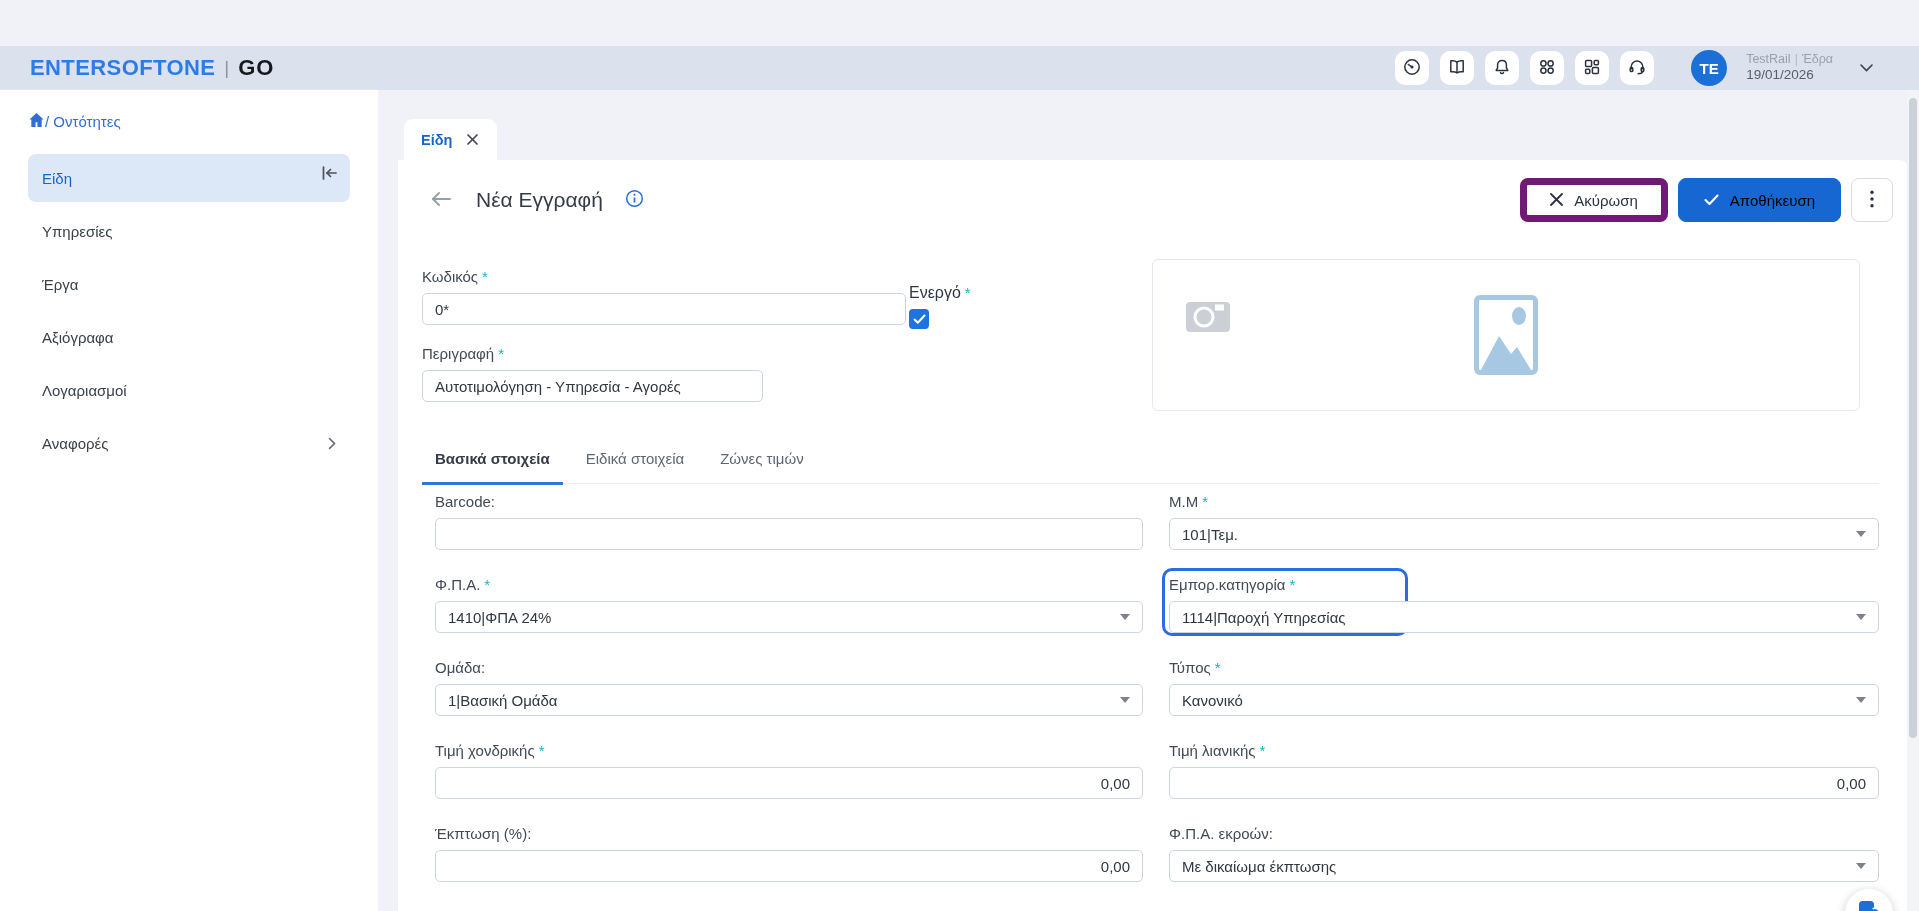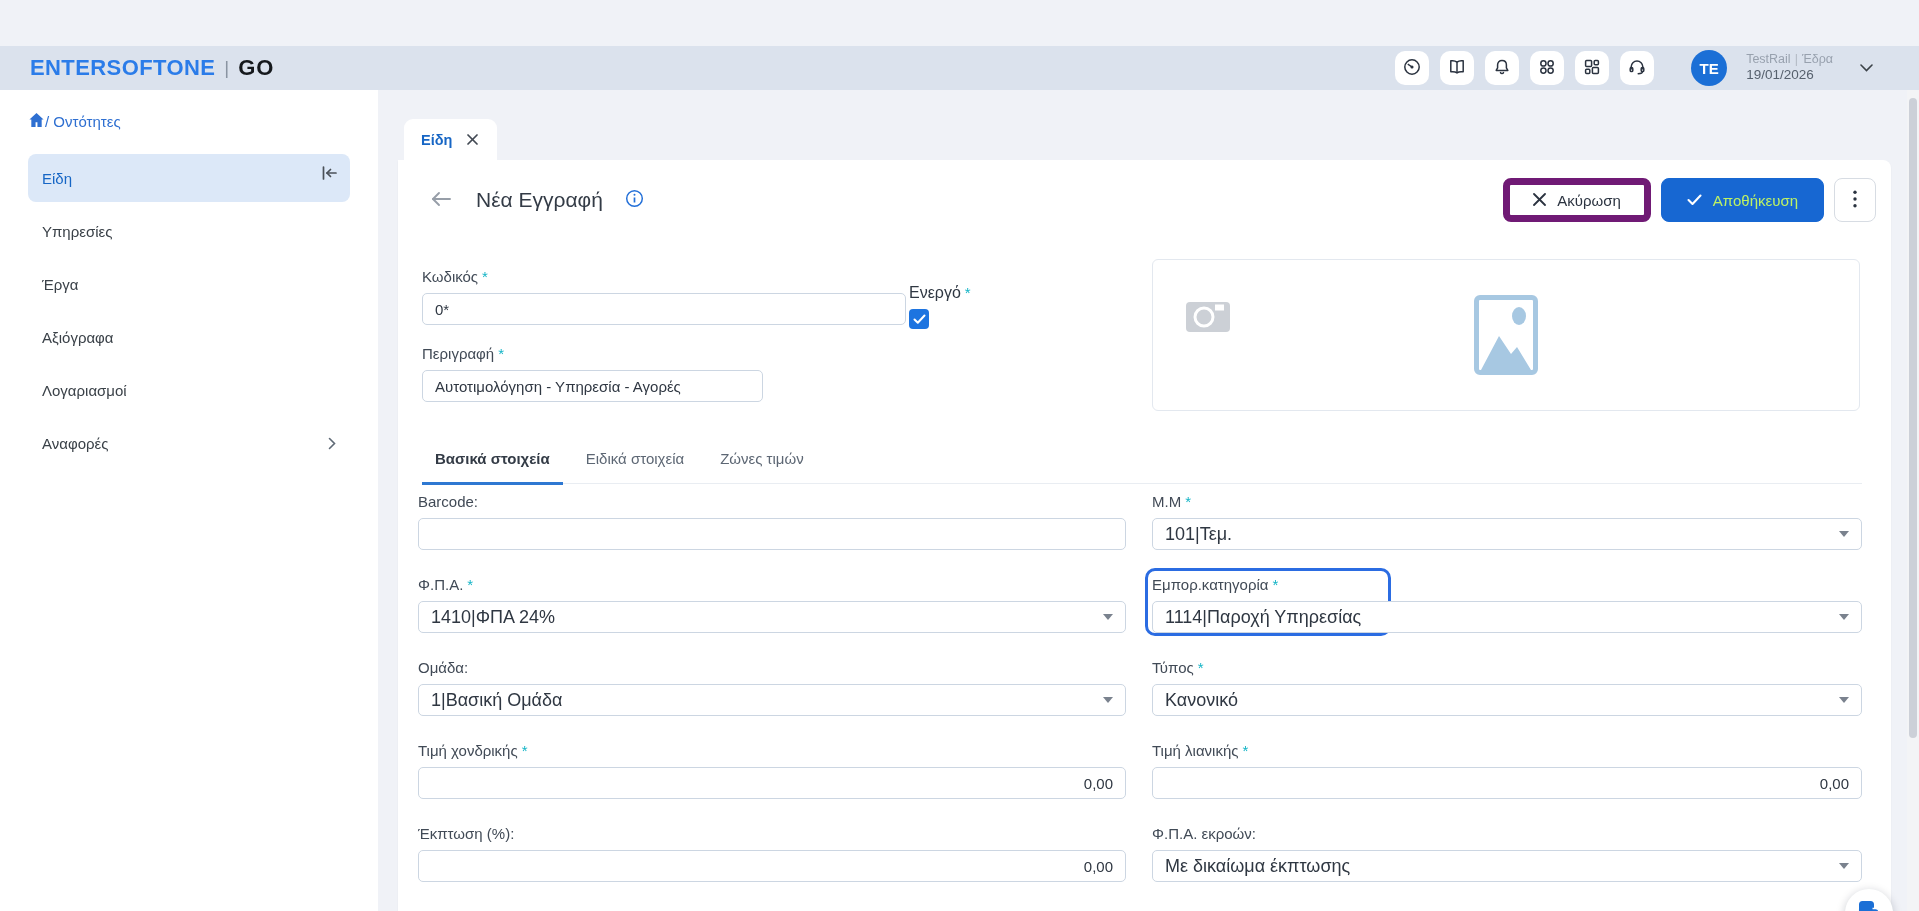--- a/index.html
+++ b/index.html
@@ -45,21 +45,21 @@
   .wtab-close { display:flex; cursor:pointer; background:none; border:none; padding:2px; }
   .card { background:#fff; margin:0 28px 26px 20px; border-radius:0 8px 8px 8px; height:771px; overflow:hidden; position:relative; box-shadow:0 1px 2px rgba(16,24,40,.05); }
 
   .card-top { display:flex; align-items:center; height:63px; padding:17px 15px 0 32px; }
   .back-btn { background:none; border:none; display:flex; cursor:pointer; }
   .page-title { font-size:21px; font-weight:400; color:#333b46; margin-left:24px; }
   .info-btn { background:none; border:none; display:flex; cursor:pointer; margin-left:22px; }
   .actions { margin-left:auto; display:flex; align-items:center; gap:10px; }
   .btn { height:44px; border-radius:8px; display:flex; align-items:center; gap:11px; font-size:15px; font-weight:500; cursor:pointer; font-family:inherit; }
   .btn-cancel { background:#fff; border:7px solid #701a75; color:#2b3340; padding:0 23px; }
-  .btn-save { background:#1767d2; border:1px solid #1767d2; color:#bef264; padding:0 25px; }
+  .btn-save { background:#1767d2; border:1px solid #1767d2; color:#000000; padding:0 25px; }
   .btn-kebab { width:42px; justify-content:center; background:#fff; border:1px solid #d7dce3; padding:0; }
 
   .top-section { position:relative; height:150px; margin:45px 29px 0 24px; }
   .fg label, .glabel { font-size:15px; color:#414a56; line-height:18px; }
   .lblrow { display:flex; gap:4px; margin-bottom:7px; }
   .req { color:#14b4c6; font-size:15px; }
   input.tx { height:32px; border:1px solid #ccd6e2; border-radius:5px; font-size:15px; color:#2f3742; padding:0 12px; font-family:inherit; outline:none; background:#fff; width:100%; }
   input.num { text-align:right; }
   .w484 { width:484px; } .w341 { width:341px; }
   .fg-code { position:absolute; left:0; top:0; width:484px; }
@@ -67,24 +67,24 @@
   .checkbox { width:20px; height:20px; margin-top:7px; background:#1d74e0; border-radius:4px; display:flex; align-items:center; justify-content:center; cursor:pointer; }
   .fg-desc { position:absolute; left:0; top:77px; width:341px; }
   .imagebox { position:absolute; left:730px; top:-9px; width:708px; height:152px; border:1px solid #e3e8ef; border-radius:6px; background:#fff; }
   .cam { position:absolute; left:32px; top:34px; }
   .imgph { position:absolute; left:50%; top:50%; transform:translate(-50%,-50%); width:64px; height:80px; border:5px solid #a7c8e2; border-radius:6px; display:flex; align-items:flex-end; justify-content:center; overflow:hidden; }
 
   .section-tabs { margin:32px 29px 0 24px; border-bottom:1px solid #e9edf2; display:flex; gap:10px; }
   .stab { padding:0 13px 15px; font-size:15px; color:#5d6774; border:none; background:none; cursor:pointer; border-bottom:3px solid transparent; margin-bottom:-2px; font-family:inherit; }
   .stab.active { color:#333b46; font-weight:700; border-bottom-color:#2e78d2; }
 
-  .form-grid { display:grid; grid-template-columns:708px 710px; column-gap:22px; row-gap:23px; margin:9px 29px 0 20px;gap:26px; }
+  .form-grid { display:grid; grid-template-columns:708px 710px; column-gap:22px; row-gap:23px; margin:9px 29px 0 37px;gap:26px; }
   .cell { position:relative; }
   .select { position:relative; display:flex; align-items:center; height:32px; border:1px solid #ccd6e2; border-radius:5px; background:#fff; cursor:pointer; }
-  .select input { border:none; height:30px; flex:1; font-size:18px; color:#2f3742; padding:0 12px; font-family:inherit; outline:none; background:transparent; }
+  .select input { border:none; height:30px; flex:1; font-size:15px; color:#2f3742; padding:0 12px; font-family:inherit; outline:none; background:transparent; }
   .caret { position:absolute; right:12px; width:0; height:0; border-left:5px solid transparent; border-right:5px solid transparent; border-top:6px solid #7a828e; }
   .hl { position:absolute; left:-7px; top:-8px; width:246px; height:68px; border:3px solid #2b6ce2; border-radius:10px; pointer-events:none; }
 
   .notes-row { margin:45px 29px 0 24px; }
   .notes-row input { height:44px; }
   .notes-row input::placeholder { color:#9aa3ae; }
 
   .fab { position:absolute; right:26px; bottom:20px; width:48px; height:48px; border-radius:50%; background:#fff; border:none; box-shadow:0 2px 10px rgba(10,20,40,.22); display:flex; align-items:center; justify-content:center; cursor:pointer; z-index:5; }
 
   .sb-track { position:absolute; right:0; top:44px; bottom:0; width:12px; background:#f3f4f6; }

